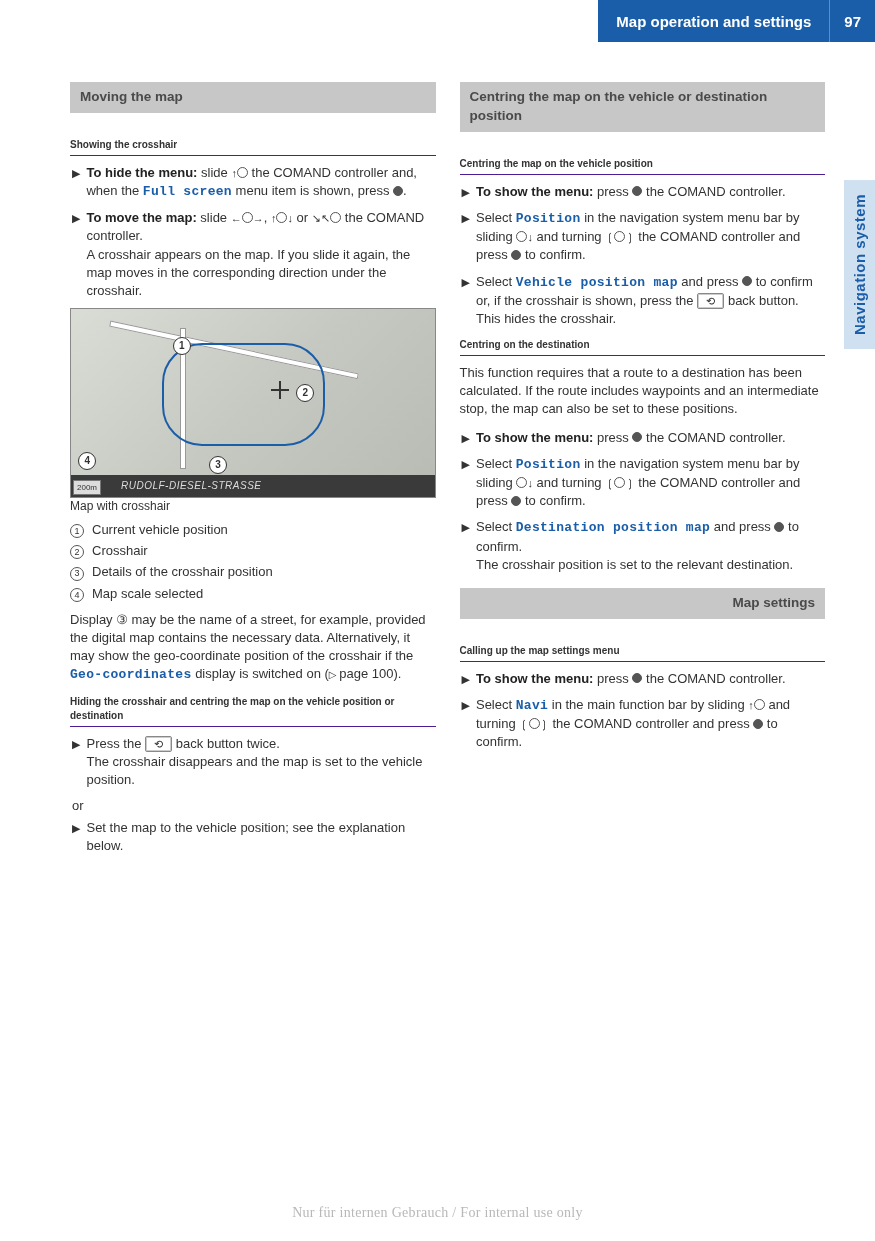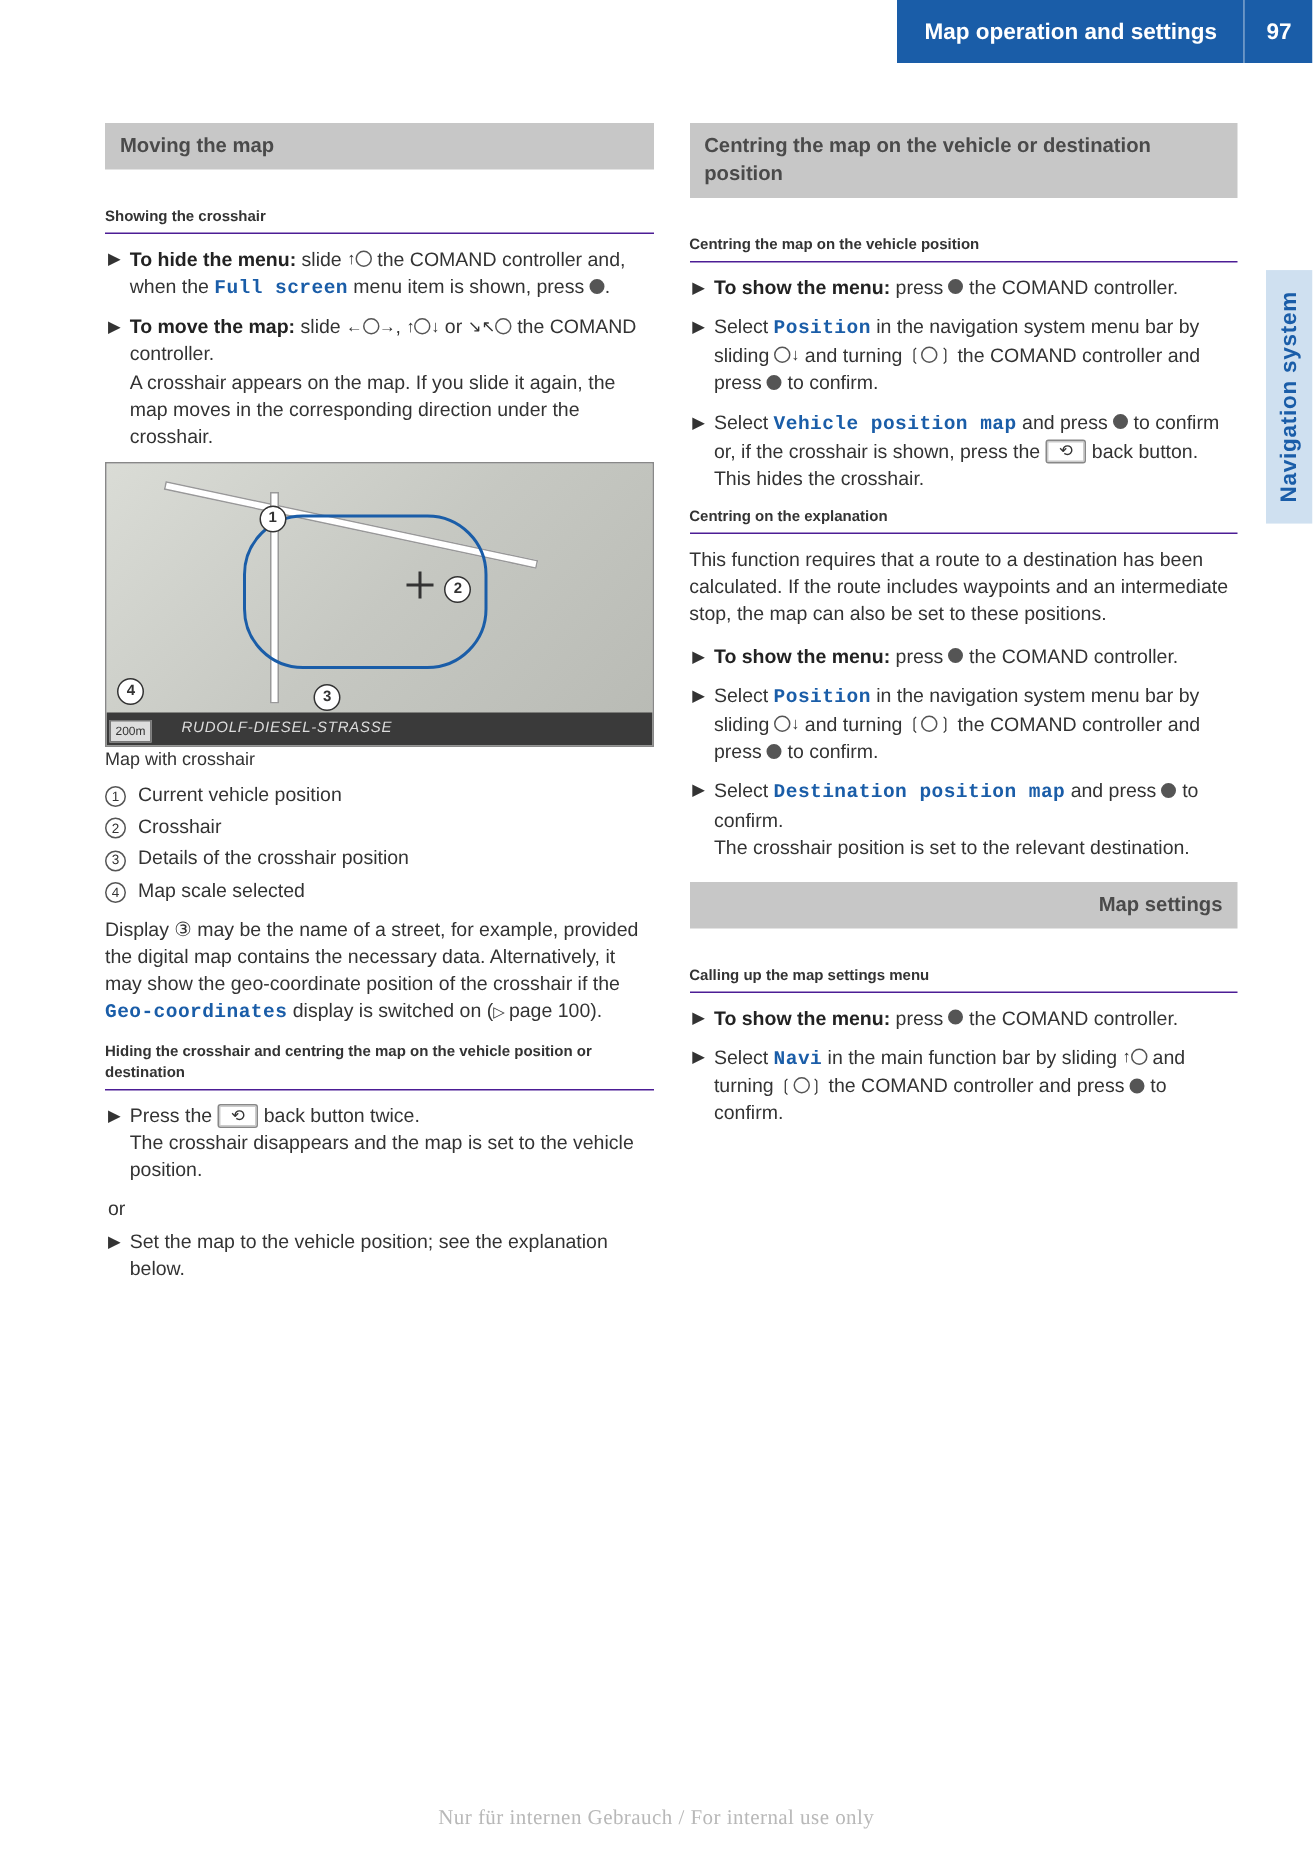--- a/index.html
+++ b/index.html
@@ -354,21 +354,21 @@
     </div>
 
     <div class="step">
       <span class="step-bullet">▶</span>
       <div class="step-body">
         <span>Select </span><span class="menu-term">Vehicle position map</span><span> and press </span><span class="icon-press"></span><span> to confirm or, if the crosshair is shown, press the </span><span class="back-btn">⟲</span><span> back button.</span>
         <span class="follow">This hides the crosshair.</span>
       </div>
     </div>
 
-    <div class="sub-heading">Centring on the explanation</div>
+    <div class="sub-heading">Centring on the destination</div>
 
     <p class="para">This function requires that a route to a destination has been calculated. If the route includes waypoints and an intermediate stop, the map can also be set to these positions.</p>
 
     <div class="step">
       <span class="step-bullet">▶</span>
       <div class="step-body">
         <b>To show the menu:</b><span> press </span><span class="icon-press"></span><span> the COMAND controller.</span>
       </div>
     </div>
 

